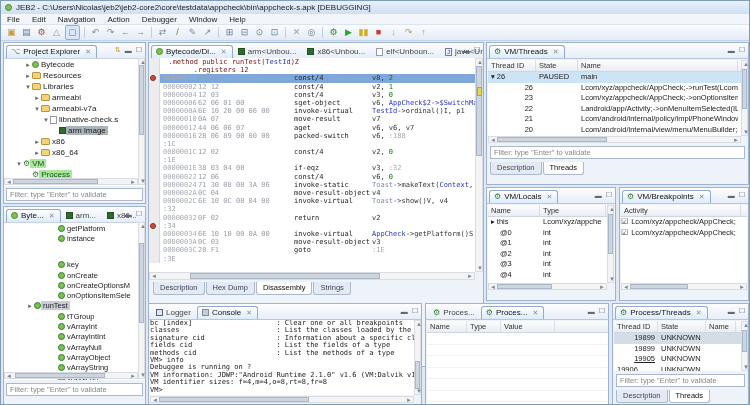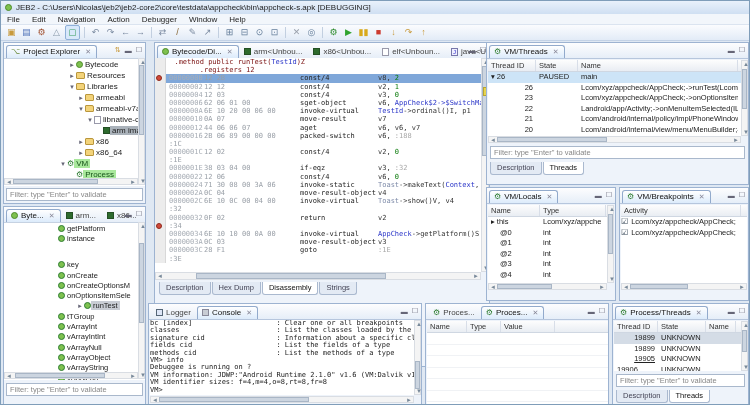--- a/index.html
+++ b/index.html
@@ -131,21 +131,21 @@
         <span class="ic" style="color:#6a8a3a;font-size:8px;">⌥</span>
         <span>Project Explorer</span>
         <span class="closex">✕</span>
       </div>
       <div class="winbtns">
         <span style="color:#c89a3c;">⇅</span>
         <span>▬</span>
         <span>☐</span>
       </div>
     </div>
-    <div class="tree" id="pe-tree" style="left:0;top:15px;width:141px;height:127px;padding-left:44px;">
+    <div class="tree" id="pe-tree" style="left:0;top:15px;width:141px;height:127px;">
         <div class="trow" style="padding-left: 20px;">
           <span class="arrow">▸</span>
           <span class="ic dotg"></span>
           <span class="lbl">Bytecode</span>
         </div>
         <div class="trow" style="padding-left: 20px;">
           <span class="arrow">▸</span>
           <span class="ic folder"></span>
           <span class="lbl">Resources</span>
         </div>
@@ -252,21 +252,21 @@
         <div class="trow" style="padding-left: 46px; height: 10.3px;">
           <span class="arrow"></span>
           <span class="ic" style="width: 5px; height: 5px; border-radius: 50%; border: 1px solid rgb(46, 125, 50); background: rgb(126, 193, 79);"></span>
           <span class="lbl" style="font-size: 7.5px;">onCreateOptionsM</span>
         </div>
         <div class="trow" style="padding-left: 46px; height: 10.3px;">
           <span class="arrow"></span>
           <span class="ic" style="width: 5px; height: 5px; border-radius: 50%; border: 1px solid rgb(46, 125, 50); background: rgb(126, 193, 79);"></span>
           <span class="lbl" style="font-size: 7.5px;">onOptionsItemSele</span>
         </div>
-        <div class="trow" style="padding-left: 72px; height: 10.3px;">
+        <div class="trow" style="padding-left: 22px; height: 10.3px;">
           <span class="arrow">▸</span>
           <span class="ic" style="width: 5px; height: 5px; border-radius: 50%; border: 1px solid rgb(46, 125, 50); background: rgb(126, 193, 79);"></span>
           <span class="lbl" style="font-size: 7.5px; background: rgb(201, 205, 212);">runTest</span>
         </div>
         <div class="trow" style="padding-left: 46px; height: 10.3px;">
           <span class="arrow"></span>
           <span class="ic" style="width: 5px; height: 5px; border-radius: 50%; border: 1px solid rgb(46, 125, 50); background: rgb(126, 193, 79);"></span>
           <span class="lbl" style="font-size: 7.5px;">tTGroup</span>
         </div>
         <div class="trow" style="padding-left: 46px; height: 10.3px;">
@@ -311,21 +311,21 @@
         <div class="cap" style="bottom:0;left:1px;">▼</div>
       </div>
     <div class="sb" style="left:0px;top:165px;width:134px;height:7px;">
         <div class="thumb" style="left:10px;top:0px;width:90px;height:5px;"></div>
         <div class="cap" style="left:1px;top:0;">◄</div>
         <div class="cap" style="right:1px;top:0;">►</div>
       </div>
     <input class="filter" style="left: 2px; top: 176px; width: 137px;" placeholder="Filter: type &quot;Enter&quot; to validate">
   </div>
 
-  <div class="panel" style="left:153px;top:41px;width:336px;height:325px;">
+  <div class="panel" style="left:147px;top:41px;width:336px;height:325px;">
     <div class="tabbar" id="editor-tabbar">
       <div class="vtab active">
           <span class="ic dotg"></span>
           <span>Bytecode/Di...</span>
           <span class="closex">✕</span>
         </div>
         <div class="vtab">
           <span class="ic sq"></span>
           <span>arm&lt;Unbou...</span>
         </div>

